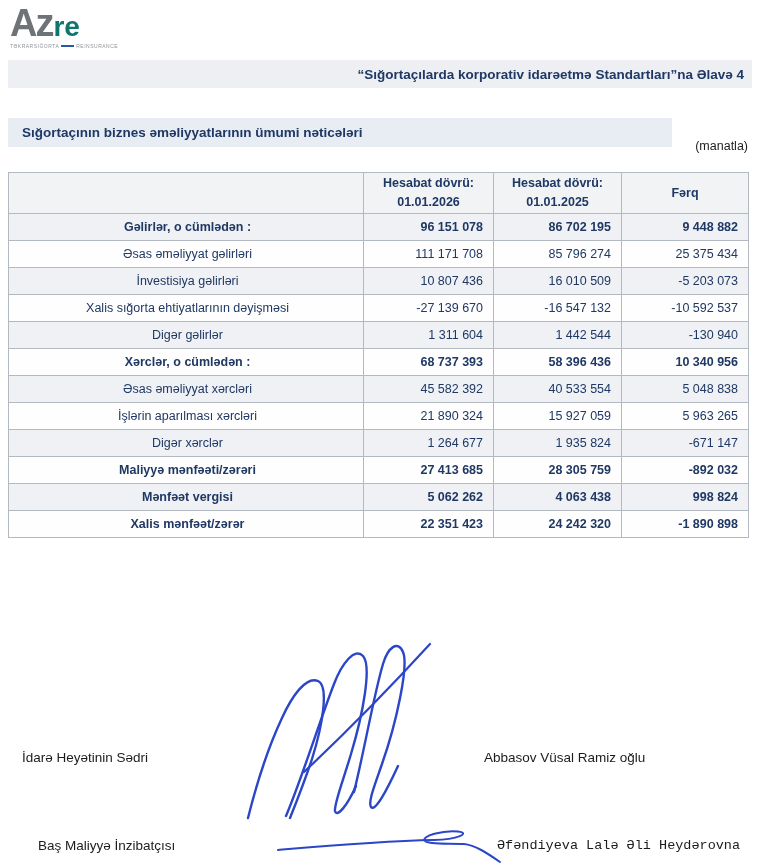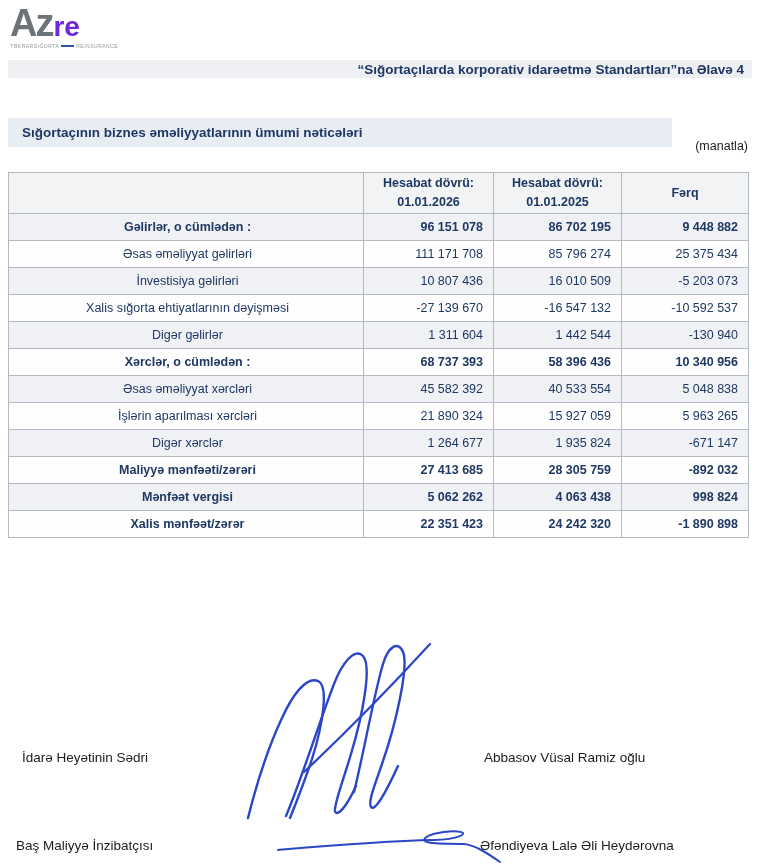--- a/index.html
+++ b/index.html
@@ -7,28 +7,28 @@
     width:760px; height:867px; position:relative;
     background:#ffffff; overflow:hidden;
     font-family:"Liberation Sans", sans-serif;
     -webkit-font-smoothing:antialiased;
   }
 
   
   .logo { position:absolute; left:10px; top:4px; width:110px;text-align:center; }
   .logo-row { display:flex; align-items:baseline; }
   .logo-az { font-size:38px; font-weight:bold; color:#6e7378; letter-spacing:-2px; line-height:1; }
-  .logo-re { font-size:28px; font-weight:bold; color:#6d28d9; line-height:1; margin-left:1px; }
+  .logo-re { font-size:28px; font-weight:bold; color:#0f766e; line-height:1; margin-left:1px; }
   .logo-tagline { display:flex; align-items:center; justify-content:space-between; width:96px; margin-top:1px; }
   .logo-tagline .tg { font-size:5px; color:#90959a; letter-spacing:0.5px; white-space:nowrap; }
   .logo-tagline .dash { flex:0 0 13px; border-top:2px solid #2a56a8; margin:0 2px; }
 
   
   .annex-bar {
-    position:absolute; left:8px; top:60px; width:744px; height:18px;
+    position:absolute; left:8px; top:60px; width:744px; height:28px;
     background:#edeff3; display:flex; align-items:center; justify-content:flex-end;
     padding-right:8px; box-sizing:border-box;
   }
   .annex-bar .txt { font-weight:bold; font-size:13.5px; color:#1f3864; }
 
   
   .section-bar {
     position:absolute; left:8px; top:118px; width:664px; height:29px;
     background:#e8edf4; display:flex; align-items:center;
     padding-left:14px; box-sizing:border-box;
@@ -54,22 +54,22 @@
   td.label { text-align:center; }
   td.num   { text-align:right; }
   tr.bold td { font-weight:bold; }
   tbody tr:nth-child(odd) td  { background:#eff1f4; }
   tbody tr:nth-child(even) td { background:#fefefe; }
 
   
   .sig-text { position:absolute; font-size:13.5px; color:#1c1c1c; white-space:nowrap; }
   #sig-title-1 { left:22px;  top:750px; }
   #sig-name-1  { left:484px; top:750px; }
-  #sig-title-2 { left:16px;  top:838px; }
-  #sig-name-2  { left:480px; top:838px; }
+  #sig-title-2 { left:38px;  top:838px; }
+  #sig-name-2  { left:497px; top:838px;font-family:Liberation Mono, monospace; }
   .sig-svg { position:absolute; }
   #sig-ink-1 { left:226px; top:602px; }
   #sig-ink-2 { left:272px; top:826px; }
   .sig-svg path { fill:none; stroke-linecap:round; stroke-linejoin:round; }
 </style>
 </head>
 <body>
 
 <div class="logo">
   <div class="logo-row">

